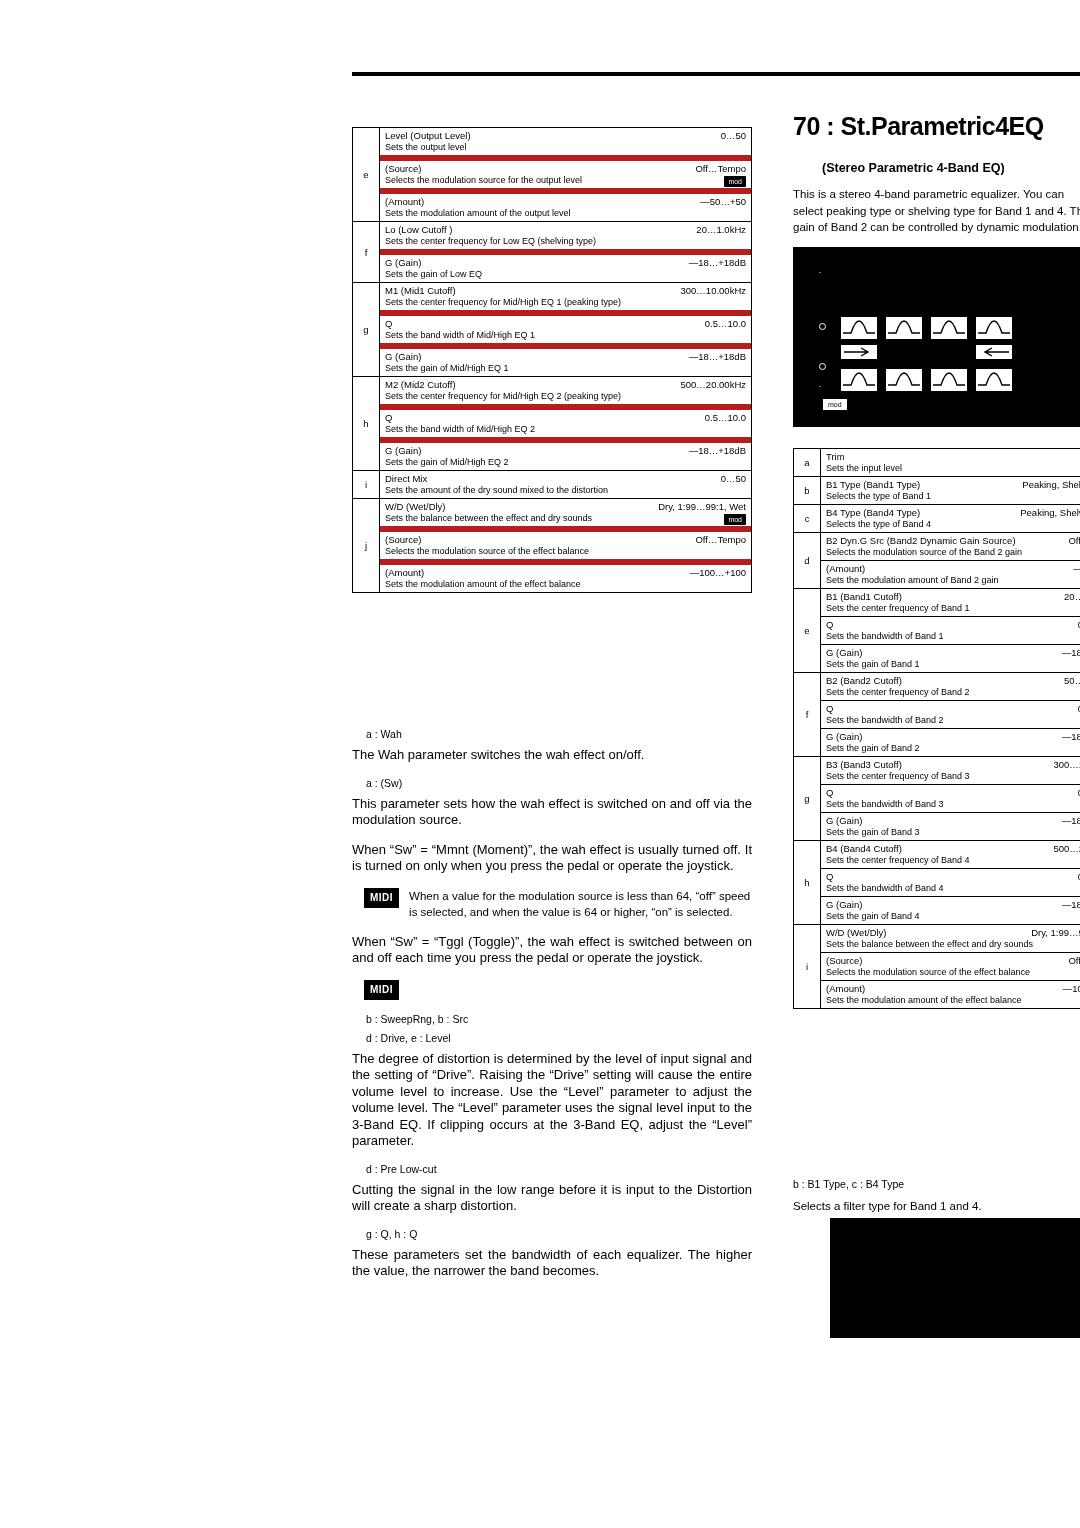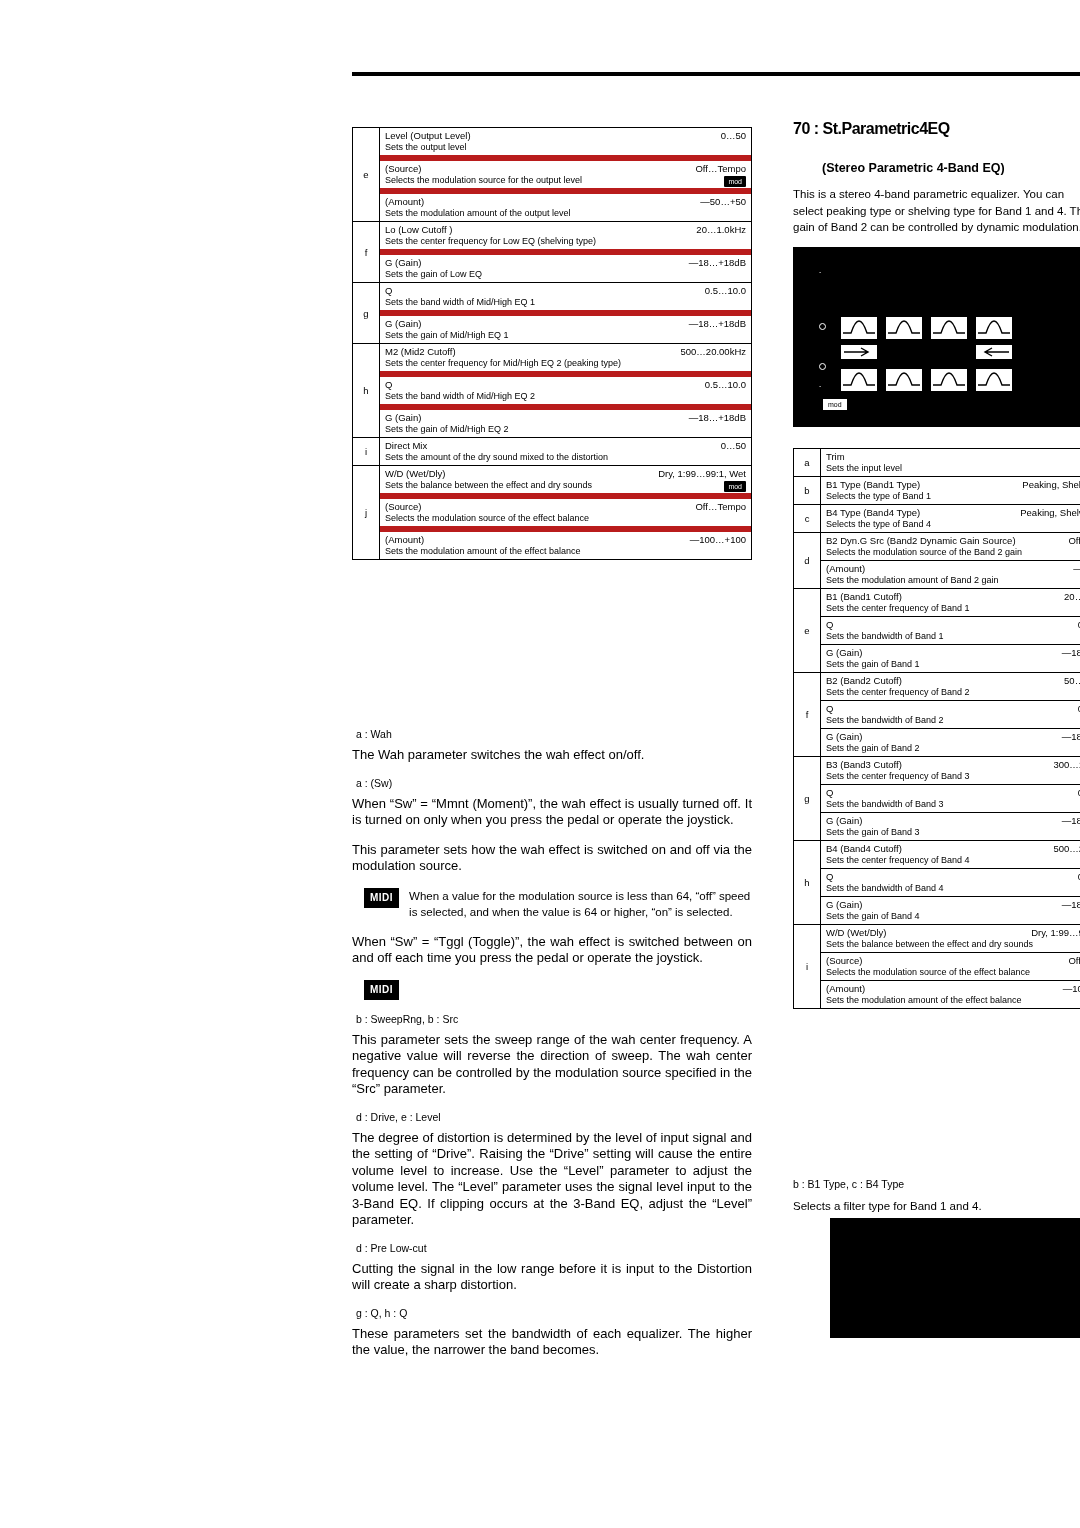--- a/index.html
+++ b/index.html
@@ -25,28 +25,28 @@
   .ltable .row{border-bottom:6px solid #b91c1c;padding:2px 4px 2px 5px;position:relative;min-height:26px;box-sizing:border-box;}
   .ltable .row:last-child{border-bottom:none;}
   .ltable .p1{font-size:9.5px;line-height:12px;}
   .ltable .p2{font-size:9px;line-height:11px;}
   .ltable .val{position:absolute;right:5px;top:2px;font-size:9.5px;line-height:12px;text-align:right;white-space:nowrap;}
   .ltable .val2{position:absolute;right:5px;top:14px;font-size:9.5px;line-height:12px;text-align:right;white-space:nowrap;}
   .modbadge{display:inline-block;background:#000;color:#fff;font-size:7px;line-height:9px;padding:1px 4px 1px 4px;border-radius:1px;font-family:"Liberation Sans",sans-serif;vertical-align:middle;}
 
   
   .lbody{position:absolute;left:352px;top:728px;width:400px;}
-  .hdg{font-size:10.5px;margin:0 0 7px 4px;}
+  .hdg{font-size:10.5px;margin:0 0 7px 14px;}
   .para{font-size:13px;line-height:16.5px;margin:0 0 13px 0;text-align:justify;}
   .midi-block{display:flex;margin:0 0 13px 12px;}
   .midi-badge{background:#000;color:#fff;font-size:10px;font-weight:bold;padding:3px 6px;height:14px;line-height:14px;margin-right:10px;letter-spacing:0.5px;}
   .midi-text{flex:1;font-size:11.5px;line-height:16.5px;}
 
   
-  .rtitle{position:absolute;left:793px;top:120px;font-size:16px;font-weight:bold;letter-spacing:-0.5px;}
+  .rtitle{position:absolute;left:793px;top:112px;font-size:25px;font-weight:bold;letter-spacing:-0.5px;}
   .rsub{position:absolute;left:822px;top:161px;font-size:12.5px;font-weight:bold;}
   .rintro{position:absolute;left:793px;top:186px;width:300px;font-size:11.5px;line-height:16.5px;}
 
   .blackbox{position:absolute;left:793px;top:247px;width:290px;height:180px;background:#000;}
   .bb-eqrow{position:absolute;display:flex;gap:9px;}
   .eqcell{width:36px;height:22px;background:#fff;position:relative;}
   .eqcell svg{position:absolute;left:0;top:0;}
   .bb-dot{position:absolute;width:5px;height:5px;border-radius:50%;border:1px solid #fff;}
   .bb-arrow{width:36px;height:14px;background:#fff;position:relative;}
   .bb-mod{position:absolute;left:30px;top:152px;background:#fff;color:#000;font-size:7px;padding:2px 5px;}
@@ -111,20 +111,25 @@
             <div class="p1">G (Gain)</div>
             <div class="p2">Sets the gain of Low EQ</div>
             <div class="val">—18…+18dB</div>
           </div>
         </div>
       </div>
       <div class="grp">
         <div class="letter">g</div>
         <div class="rows">
           <div class="row">
+            <div class="p1">M1 (Mid1 Cutoff)</div>
+            <div class="p2">Sets the center frequency for Mid/High EQ 1 (peaking type)</div>
+            <div class="val">300…10.00kHz</div>
+          </div>
+          <div class="row">
             <div class="p1">Q</div>
             <div class="p2">Sets the band width of Mid/High EQ 1</div>
             <div class="val">0.5…10.0</div>
           </div>
           <div class="row">
             <div class="p1">G (Gain)</div>
             <div class="p2">Sets the gain of Mid/High EQ 1</div>
             <div class="val">—18…+18dB</div>
           </div>
         </div>
@@ -180,36 +185,35 @@
           </div>
         </div>
       </div>
     </div>
 
   <div class="lbody">
     <div class="hdg">a : Wah</div>
     <div class="para">The Wah parameter switches the wah effect on/off.</div>
 
     <div class="hdg">a : (Sw)</div>
+    <div class="para">This parameter sets how the wah effect is switched on and off via the modulation source.</div>
     <div class="para">When “Sw” = “Mmnt (Moment)”, the wah effect is usually turned off. It is turned on only when you press the pedal or operate the joystick.</div>
-    <div class="para">This parameter sets how the wah effect is switched on and off via the modulation source.</div>
 
     <div class="midi-block">
       <div class="midi-badge">MIDI</div>
       <div class="midi-text">When a value for the modulation source is less than 64, “off” speed is selected, and when the value is 64 or higher, “on” is selected.</div>
     </div>
 
     <div class="para">When “Sw” = “Tggl (Toggle)”, the wah effect is switched between on and off each time you press the pedal or operate the joystick.</div>
 
     <div class="midi-block">
       <div class="midi-badge">MIDI</div>
     </div>
 
     <div class="hdg">b : SweepRng, b : Src</div>
-    <div class="para">This parameter sets the sweep range of the wah center frequency. A negative value will reverse the direction of sweep. The wah center frequency can be controlled by the modulation source specified in the “Src” parameter.</div>
 
     <div class="hdg">d : Drive, e : Level</div>
     <div class="para">The degree of distortion is determined by the level of input signal and the setting of “Drive”. Raising the “Drive” setting will cause the entire volume level to increase. Use the “Level” parameter to adjust the volume level. The “Level” parameter uses the signal level input to the 3-Band EQ. If clipping occurs at the 3-Band EQ, adjust the “Level” parameter.</div>
 
     <div class="hdg">d : Pre Low-cut</div>
     <div class="para">Cutting the signal in the low range before it is input to the Distortion will create a sharp distortion.</div>
 
     <div class="hdg">g : Q, h : Q</div>
     <div class="para">These parameters set the bandwidth of each equalizer. The higher the value, the narrower the band becomes.</div>
   </div>

